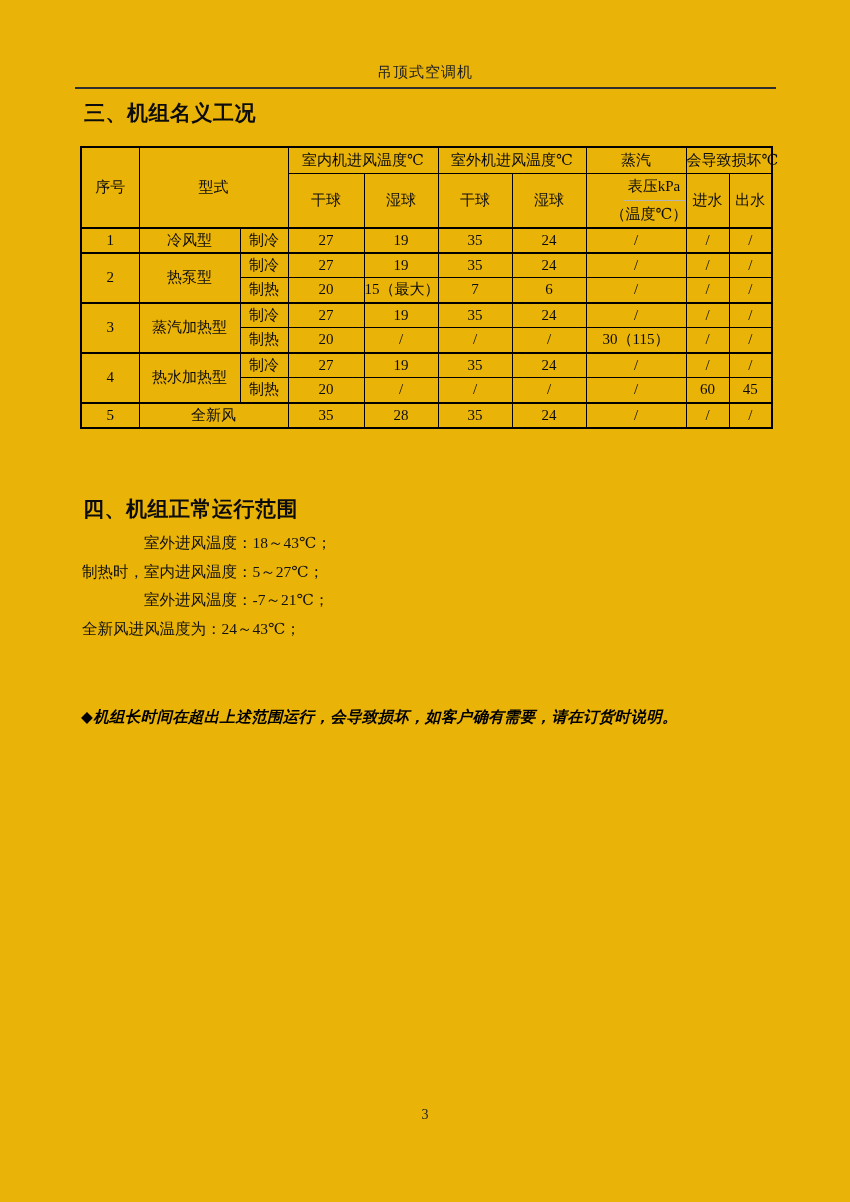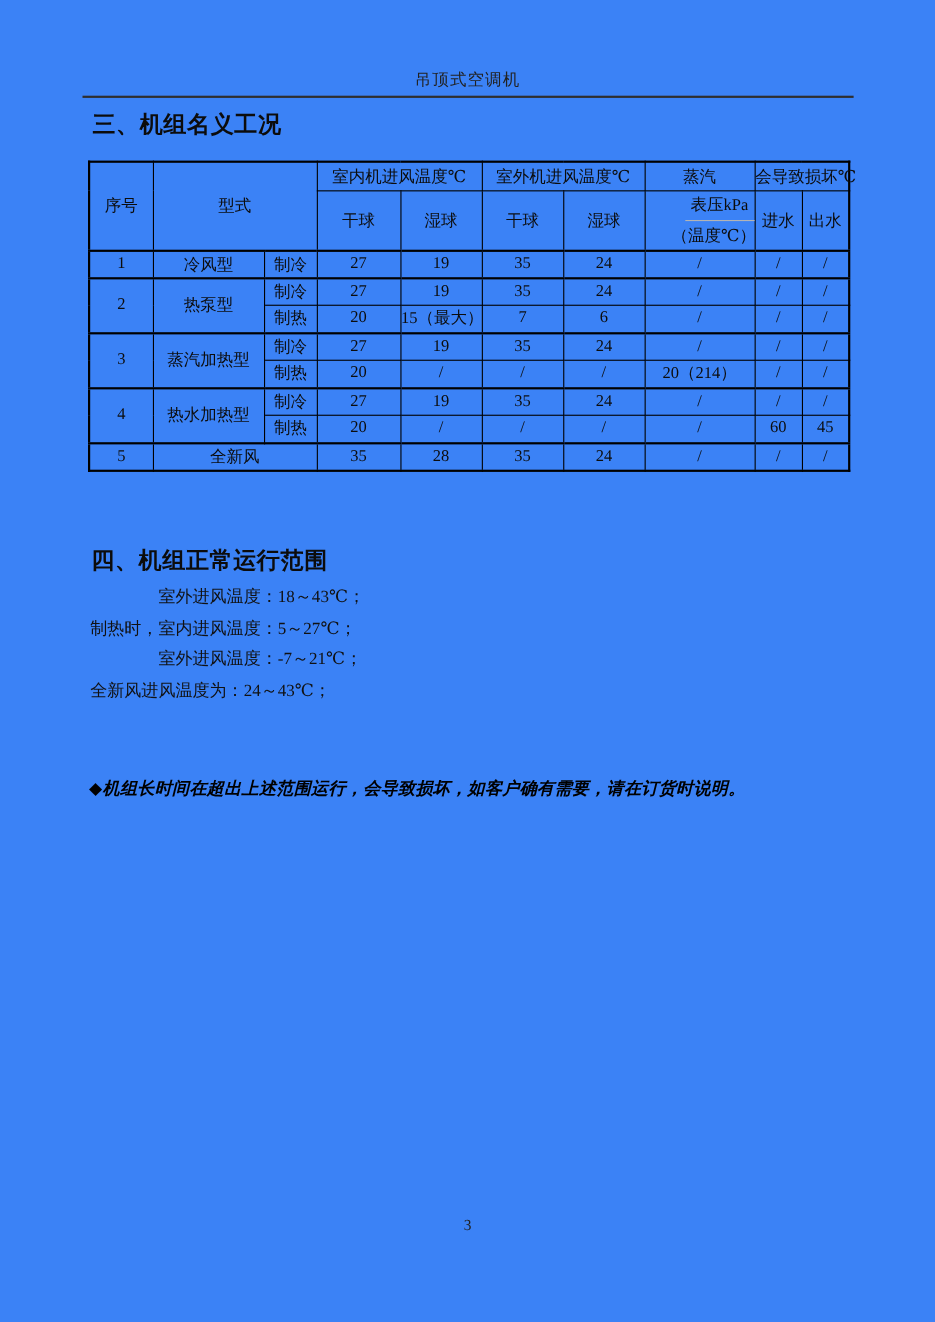--- a/index.html
+++ b/index.html
@@ -1,19 +1,19 @@
 <!DOCTYPE html>
 <html><head>
 <meta charset="utf-8">
 <style>
   html,body{margin:0;padding:0;background:#ffffff;}
   #page{
     position:relative;
     width:850px;height:1202px;
-    background:#3b82f6;
+    background:#eab308;
     font-family:"Liberation Serif","DejaVu Serif",serif;
     color:#111;
     overflow:hidden;
   }
   
   .running-head{
     position:absolute;top:63px;left:0;width:100%;
     text-align:center;font-size:15px;letter-spacing:1px;color:#222;
   }
   .head-rule{
@@ -163,21 +163,21 @@
           <td>/</td>
           <td>/</td>
           <td>/</td>
         </tr>
         <tr>
           <td>制热</td>
           <td>20</td>
           <td>/</td>
           <td>/</td>
           <td>/</td>
-          <td>20（214）</td>
+          <td>30（115）</td>
           <td>/</td>
           <td>/</td>
         </tr>
         <tr class="g">
           <td rowspan="2">4</td>
           <td rowspan="2">热水加热型</td>
           <td>制冷</td>
           <td>27</td>
           <td>19</td>
           <td>35</td>

